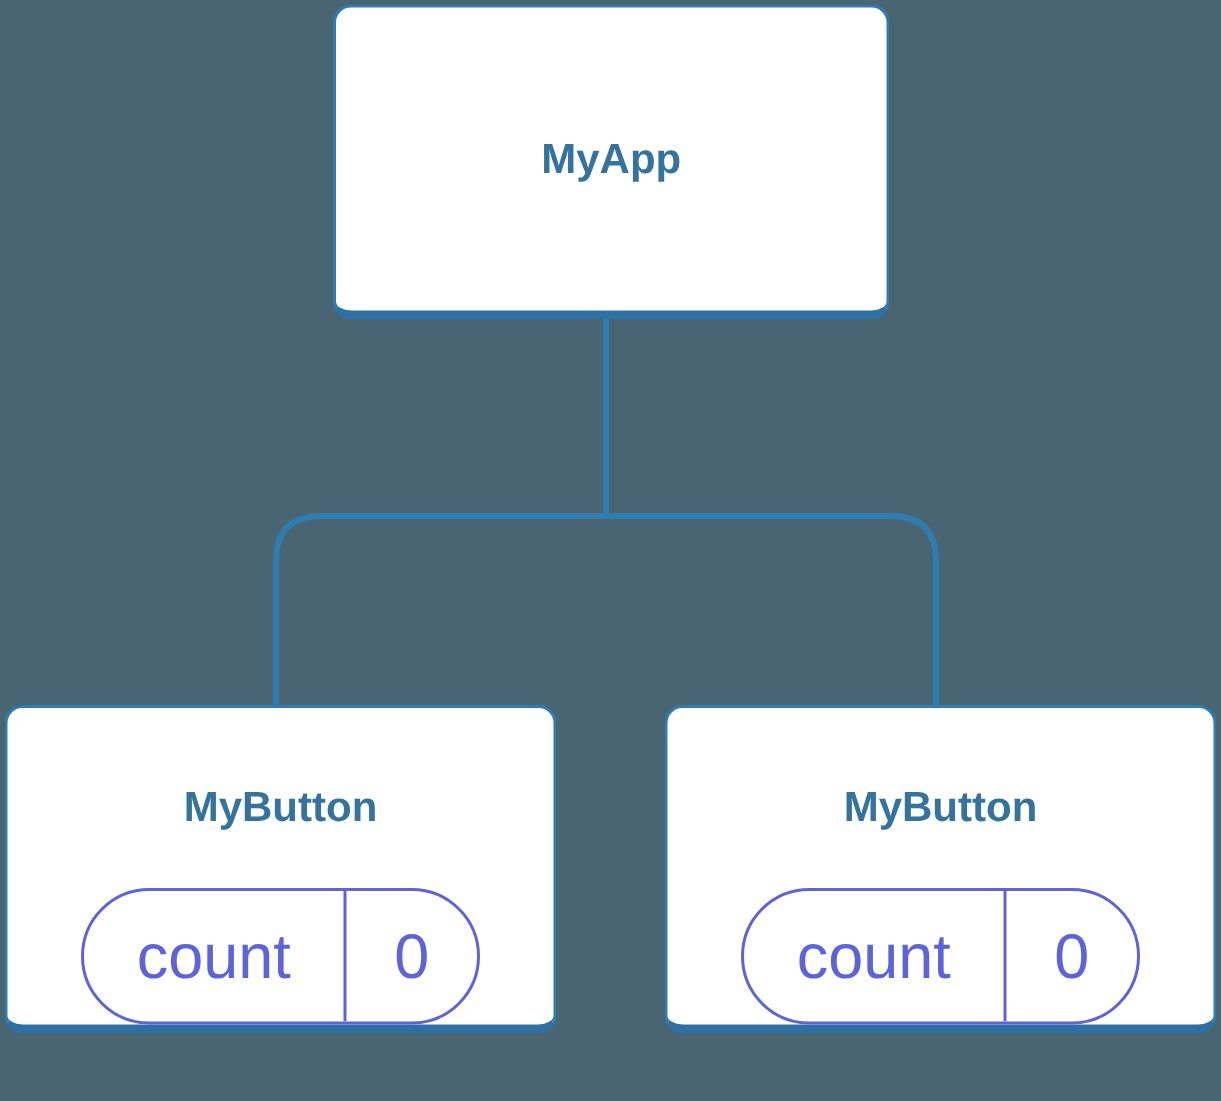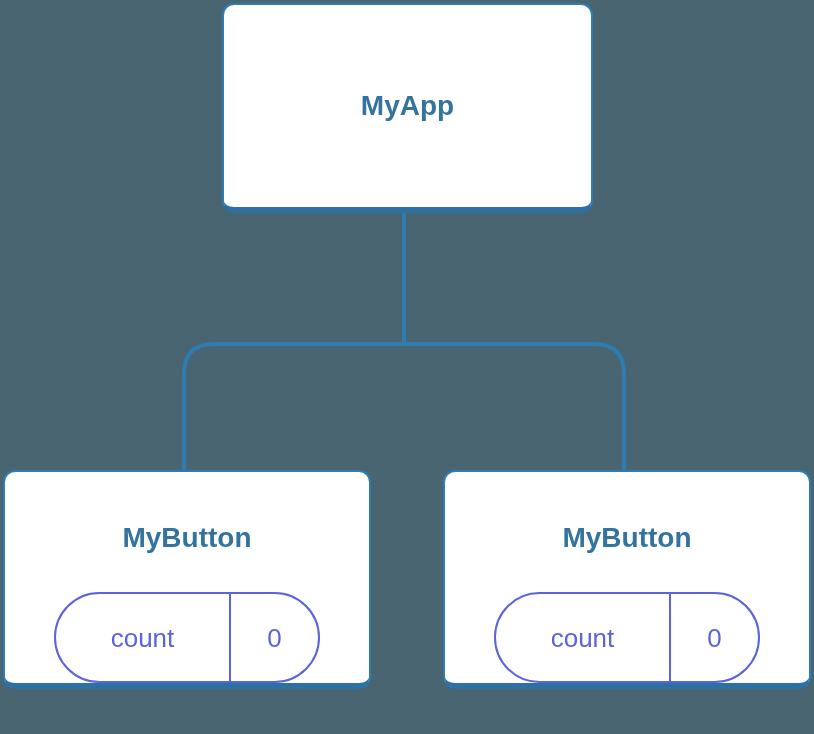--- a/index.html
+++ b/index.html
@@ -86,21 +86,21 @@
     background: var(--state_accent);
   }
   .state-value-cell {
     flex: 1;
     display: flex;
     align-items: center;
     justify-content: center;
   }
   .state-text {
     color: var(--state_accent);
-    font-size: 26px;
+    font-size: 42px;
     font-weight: 400;
     line-height: 1;
   }
 </style>
 </head>
 <body>
 
 <div class="canvas">
 
   <svg class="connectors" width="814" height="734" viewBox="0 0 814 734">

